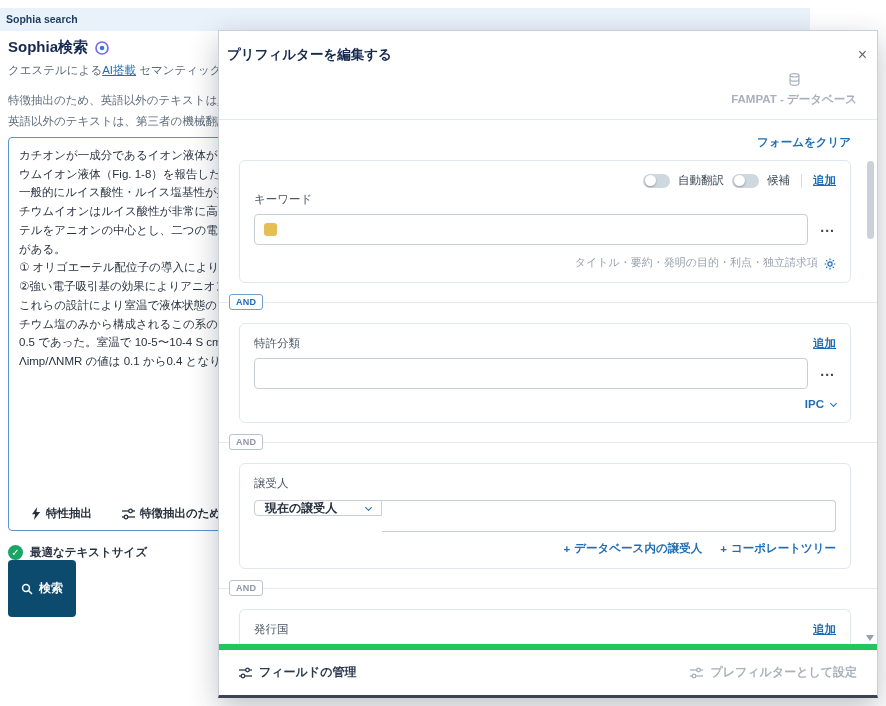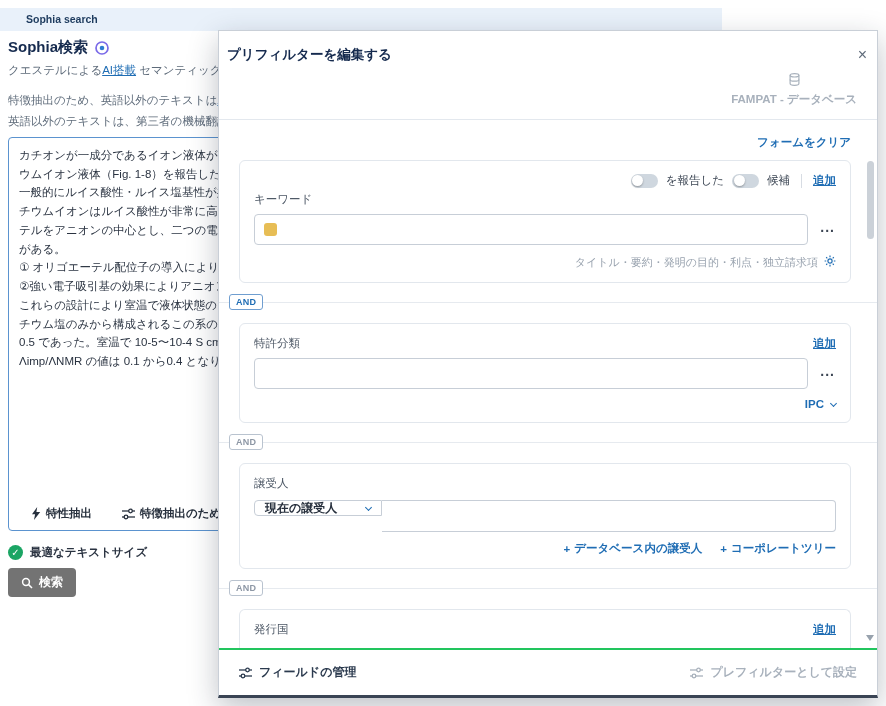--- a/index.html
+++ b/index.html
@@ -1,41 +1,41 @@
 <!DOCTYPE html>
 <html><head>
 <meta charset="utf-8">
 <style>
   * { box-sizing: border-box; }
   html,body { margin:0; padding:0; background:#fff; }
   .canvas { position:relative; width:886px; height:706px; overflow:hidden;
             font-family:"Liberation Sans","DejaVu Sans",sans-serif; background:#fff; color:#2a3341; }
 
   
-  .topbar { position:absolute; left:0; top:8px; width:722px; height:23px; background:#e9f1fa;
-            font-size:10.5px; font-weight:bold; color:#1d3b5e; line-height:23px; padding-left:26px; }
+  .topbar { position:absolute; left:0; top:8px; width:810px; height:23px; background:#e9f1fa;
+            font-size:10.5px; font-weight:bold; color:#1d3b5e; line-height:23px; padding-left:6px; }
   .left-panel { position:absolute; left:8px; top:38px; width:706px; }
   .title-row { display:flex; align-items:center; gap:6px; }
   .page-h1 { font-size:15px; font-weight:bold; color:#152a4e; margin:0; }
   .sub { font-size:11.5px; color:#5e6b7a; margin:6px 0 0; white-space:nowrap; }
   .sub.gap { margin-top:15px; }
   .lnk { color:#1f6db4; text-decoration:underline; cursor:pointer; }
   .textarea { margin-top:8px; width:700px; height:394px; border:1px solid #5b93cf; border-radius:4px;
               padding:8px 10px; position:relative; background:#fff; cursor:text; }
   .txt { font-size:11.5px; line-height:1.63; color:#2a3341; white-space:pre-wrap; }
   .ta-footer { position:absolute; left:22px; bottom:9px; display:flex; gap:30px;align-items:center; }
   .ghost-btn { display:flex; align-items:center; gap:5px; background:none; border:none; font:inherit;
                font-size:11.5px; font-weight:bold; color:#27303d; padding:0; cursor:pointer; }
   .ok-row { margin-top:14px; display:flex; align-items:center; gap:7px; font-size:11.5px;
             font-weight:bold; color:#2a3341; }
   .okc { width:15px; height:15px; border-radius:50%; background:#1ba564; color:#fff; font-size:10px;
          display:flex; align-items:center; justify-content:center; flex:0 0 15px; }
-  .search-btn { margin-top:8px; display:flex; align-items:center; gap:6px; background:#737373; color:#fff;
+  .search-btn { margin-top:0; display:flex; align-items:center; gap:6px; background:#0c4a6e; color:#fff;
                 border:none; border-radius:4px; font:inherit; font-size:12px; font-weight:bold;
-                padding:6px 13px; cursor:pointer; }
+                padding:20px 13px; cursor:pointer; }
 
   
   .modal { position:absolute; left:218px; top:30px; width:660px; height:668px; background:#fff;
            border:1px solid #c9cfd7; border-bottom:3px solid #3a4454;
            box-shadow:0 10px 28px rgba(25,35,55,.28); display:flex; flex-direction:column; z-index:10; }
   .m-head { display:flex; justify-content:space-between; align-items:center; padding:15px 8px 5px; }
   .m-title { font-size:13.5px; font-weight:bold; color:#152a4e; }
   .close { background:none; border:none; font-size:16px; color:#5f6b7a; cursor:pointer; padding:0 2px; line-height:1; }
   .tabbar { display:flex; align-items:flex-end; gap:30px; padding:4px 20px 0; border-bottom:1px solid #e3e8ee; }
   .tab { font-size:12.5px; color:#6b7684; padding:10px 2px 13px; cursor:pointer; }
@@ -57,21 +57,21 @@
   .vdiv { width:1px; height:14px; background:#d7dce3; margin:0 3px; }
   .flabel { font-size:11.5px; color:#4a5563; }
   .kwlabel { margin:4px 0 0; }
   .input-row { display:flex; align-items:center; gap:11px; margin-top:7px; }
   .field { flex:1; height:31px; border:1px solid #c7ced7; border-radius:4px; display:flex;
            align-items:center; padding:0 9px; background:#fff; font:inherit; font-size:12px; }
   input.field { display:block; }
   .tag { width:13px; height:13px; border-radius:3px; background:#e7bd55; display:inline-block; cursor:pointer; }
   .more { background:none; border:none; font-size:14px; font-weight:bold; color:#3c4654;
           letter-spacing:1px; cursor:pointer; padding:0 1px 5px; }
-  .scope-row { display:flex; justify-content:flex-end; align-items:flex-start; gap:6px; margin-top:10px;
+  .scope-row { display:flex; justify-content:flex-end; align-items:flex-end; gap:6px; margin-top:10px;
                font-size:11px; color:#98a2ae; }
   .gear { color:#1f6db4; display:inline-flex; cursor:pointer; }
   .connector { position:relative; height:40px; margin:0 -26px 0 -20px; }
   .connector::before { content:""; position:absolute; left:0; right:0; top:19px; border-top:1px solid #e6eaef; }
   .and { position:absolute; left:10px; top:19px; transform:translateY(-50%); background:#fff;
          border:1px solid #b9c3cf; color:#8d97a5; font-size:9px; font-weight:bold; padding:2px 6px;
          border-radius:3px; letter-spacing:.3px; cursor:pointer; }
   .and.blue { border-color:#6f9ed0; color:#1f6db4; }
   .row-between { display:flex; justify-content:space-between; align-items:center; }
   .right-row { display:flex; justify-content:flex-end; align-items:center; margin-top:9px; }
@@ -80,21 +80,21 @@
           border-bottom:1.5px solid currentColor; transform:rotate(45deg); margin:-2px 0 0 3px; }
   .group { display:flex; margin-top:9px; }
   .select { width:128px; height:16px; border:1px solid #c7ced7; border-radius:4px 0 0 4px; display:flex;
             align-items:center; justify-content:space-between; padding:0 10px; font-size:12px; font-weight:bold;
             color:#27303d; cursor:pointer; background:#fff; flex:0 0 128px; }
   .select .chev { color:#1f6db4; }
   .gfield { flex:1; height:32px; border:1px solid #c7ced7; border-left:none; border-radius:0 4px 4px 0;
             font:inherit; font-size:12px; padding:0 9px; }
   .plus { font-weight:bold; }
   .card.last { height:48px; border-bottom:none; border-radius:6px 6px 0 0; overflow:hidden; }
-  .m-footer { border-top:2px solid #22c55e; padding:14px 20px; display:flex; justify-content:space-between;
+  .m-footer { border-top:6px solid #22c55e; padding:14px 20px; display:flex; justify-content:space-between;
               align-items:center; background:#fff; }
   .foot-btn { display:flex; align-items:center; gap:7px; background:none; border:none; font:inherit;
               font-size:12px; font-weight:bold; color:#2b3a4e; cursor:pointer; padding:0; }
   .foot-btn.disabled { color:#a8b1bc; cursor:default; }
   .sb-thumb { position:absolute; right:3px; top:130px; width:7px; height:78px; border-radius:4px; background:#cbd1d8; cursor:grab; }
   .sb-arrow { position:absolute; right:3px; bottom:54px; width:0; height:0; border-left:4px solid transparent;
               border-right:4px solid transparent; border-top:6px solid #98a2ad; cursor:pointer; }
   .ic { display:inline-flex; align-items:center; }
 </style>
 </head>
@@ -198,21 +198,21 @@
     <div class="m-body">
       <div class="clear-row">
         <a class="lnk2">フォームをクリア</a>
       </div>
 
       <div class="card">
         <div class="kw-controls">
           <span class="toggle">
               <span class="knob"></span>
             </span>
-          <span class="tlabel">を報告した</span>
+          <span class="tlabel">自動翻訳</span>
           <span class="toggle">
               <span class="knob"></span>
             </span>
           <span class="tlabel">候補</span>
           <span class="vdiv"></span>
           <a class="lnk2 u">追加</a>
         </div>
         <div class="flabel kwlabel">キーワード</div>
         <div class="input-row">
           <div class="field">

